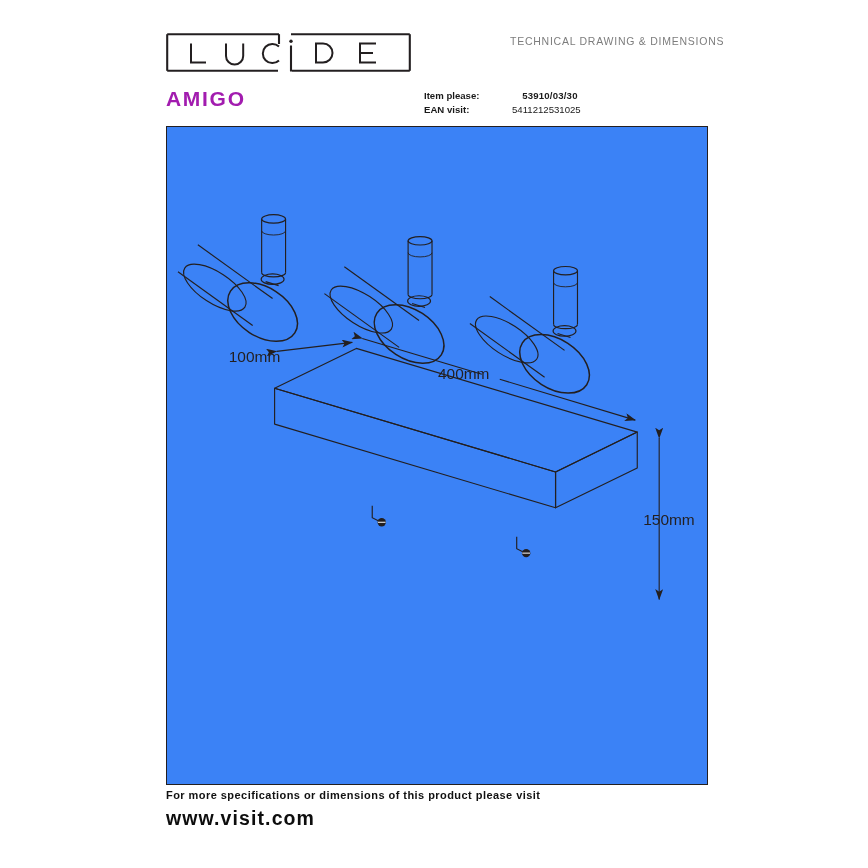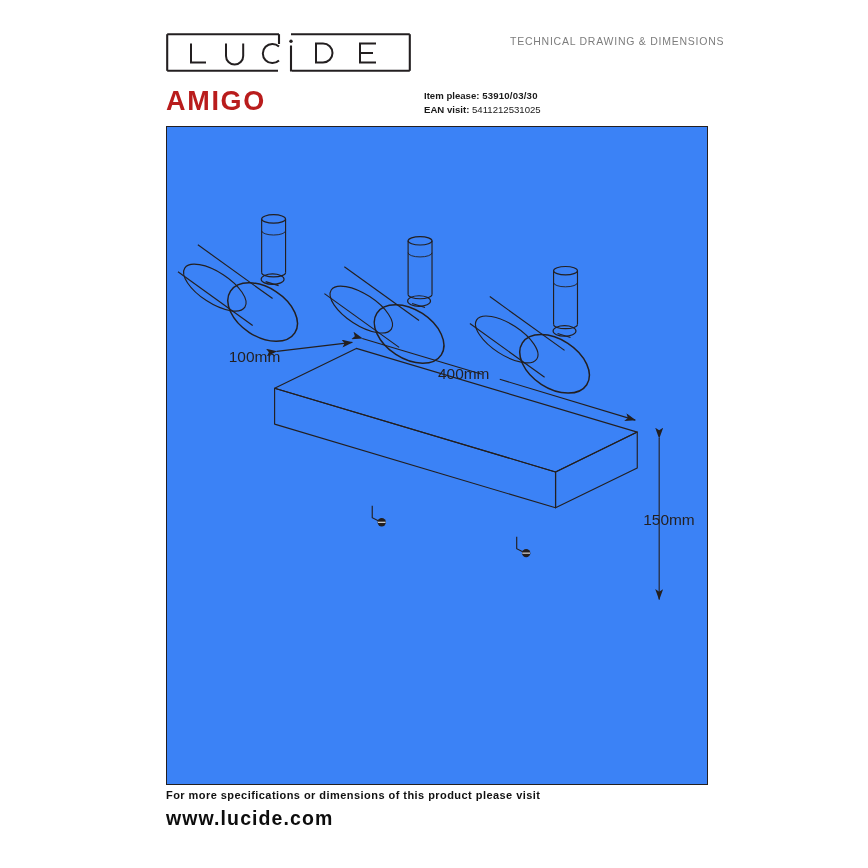--- a/index.html
+++ b/index.html
@@ -37,24 +37,24 @@
     top: 33px;
     width: 245px;
     height: 39px;
   }
   .logo-svg { display: block; }
 
   .brand-title {
     position: absolute;
     left: 166px;
     top: 88px;
-    font-size: 27px;
+    font-size: 21px;
     font-weight: 700;
     letter-spacing: 1.7px;
-    color: #b91c1c;
+    color: #a21caf;
     line-height: 1;
   }
 
   .header-kicker {
     position: absolute;
     left: 510px;
     top: 36px;
     font-size: 10.5px;
     letter-spacing: 0.75px;
     color: #7d7d7d;
@@ -66,21 +66,21 @@
     position: absolute;
     left: 424px;
     top: 89px;
     font-size: 9.6px;
     line-height: 13.5px;
     color: #1a1a1a;
     white-space: nowrap;
   }
   .meta-row { display: block; }
   .meta-label { font-weight: 700; }
-  .meta-value { font-weight: 400; }
+  .meta-value { font-weight: 400; margin-left: 40px; }
   .meta-row.item .meta-value { font-weight: 700; letter-spacing: 0.2px; }
 
   
   .frame {
     position: absolute;
     left: 166px;
     top: 126px;
     width: 542px;
     height: 659px;
     border: 1.6px solid #231f20;
@@ -292,16 +292,16 @@
       <g fill="none" stroke="#231f20" stroke-width="1.1">
         <path d="M494,312 L494,474" marker-start="url(#arrHead)" marker-end="url(#arrHead)"></path>
       </g>
       <text x="478" y="399" font-family="Liberation Sans, sans-serif" font-size="15.5" fill="#231f20">150mm</text>
 
     </svg>
   </div>
 
   <div class="footer">
     <div class="footer-line1">For more specifications or dimensions of this product please visit</div>
-    <div class="footer-line2">www.lucide.com</div>
+    <div class="footer-line2">www.visit.com</div>
   </div>
 
 </div>
 
 </body></html>

